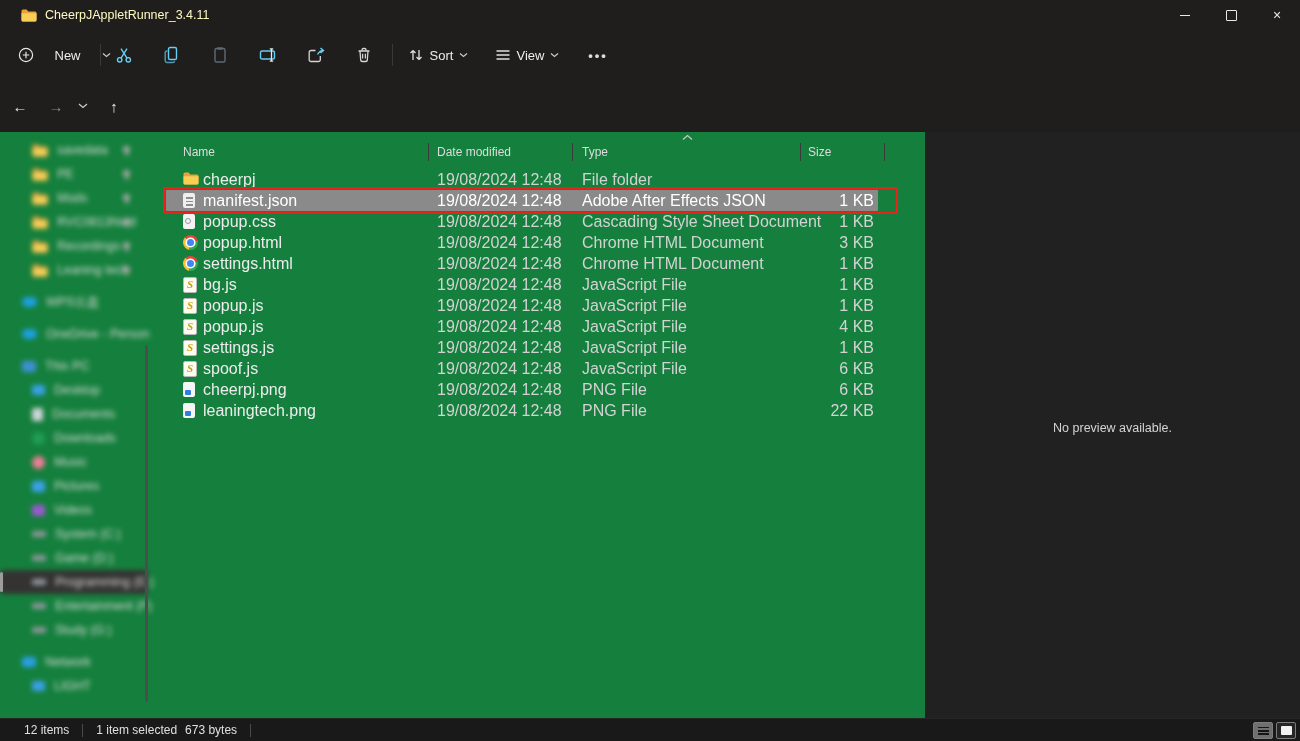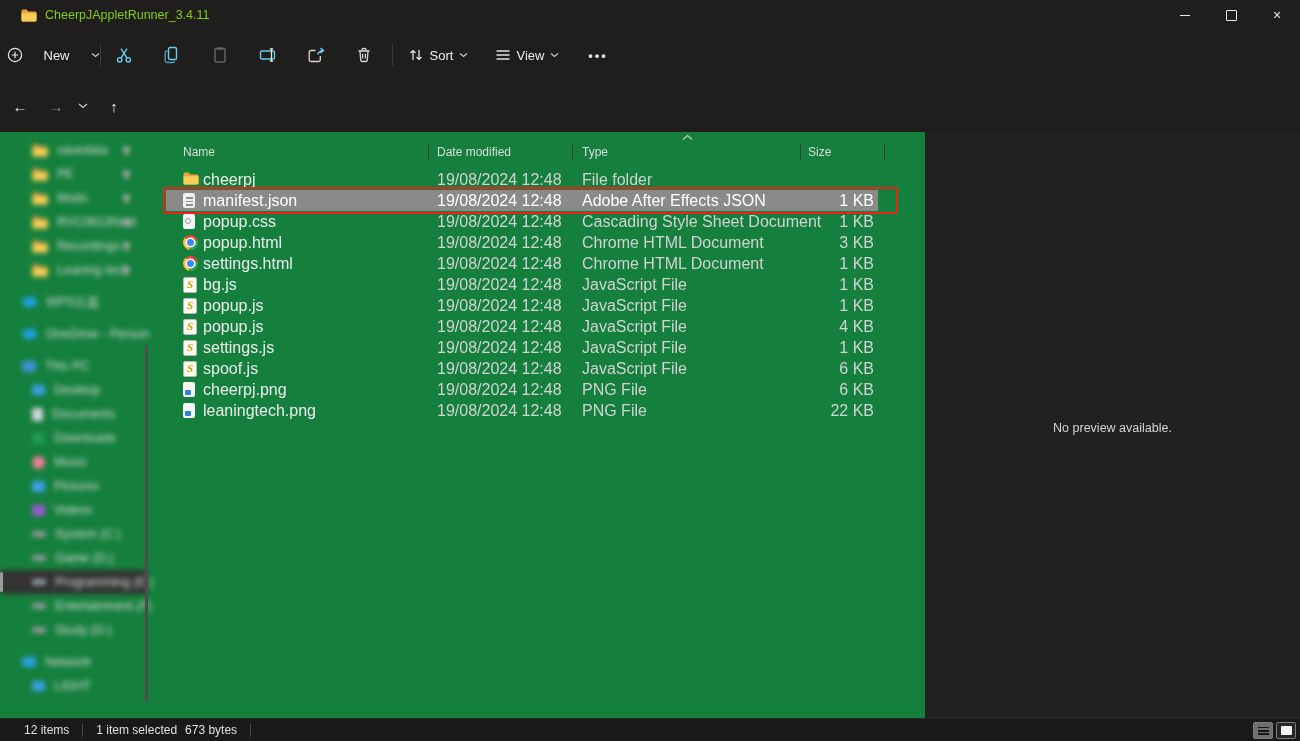--- a/index.html
+++ b/index.html
@@ -3,32 +3,32 @@
 <meta charset="utf-8">
 <style>
   html,body{margin:0;padding:0;background:#1f1e1c;width:1300px;height:741px;overflow:hidden;
     font-family:"Liberation Sans","DejaVu Sans",sans-serif;color:#e6e6e6;cursor:default;
     -webkit-font-smoothing:antialiased}
   .app{position:relative;width:1300px;height:741px}
 
   
   .titlebar{position:absolute;left:0;top:0;width:100%;height:30px;display:flex;align-items:center}
   .tb-ico{margin-left:21px;display:inline-flex}
-  .tb-title{margin-left:8px;font-size:12.5px;color:#84cc16}
+  .tb-title{margin-left:8px;font-size:12.5px;color:#fef9c3}
   .win-controls{position:absolute;right:0;top:0;height:30px;display:flex}
   .wc{width:46px;height:30px;display:flex;align-items:center;justify-content:center;color:#e8e8e8}
   .wc-min i{display:block;width:10px;height:1px;background:#e8e8e8}
   .wc-max i{display:block;width:9px;height:9px;border:1px solid #e8e8e8;border-radius:1px}
   .wc-close{font-size:14px;line-height:1}
 
   
   .toolbar{position:absolute;left:0;top:30px;width:100%;height:50px}
   .tbtn{position:absolute;top:9px;height:32px;border-radius:4px;display:flex;align-items:center;
     justify-content:center;font-size:13px;color:#ededed;background:transparent;border:none;padding:0}
-  .tb-new{left:13px;width:80px;gap:21px}
+  .tb-new{left:24px;width:80px;gap:21px}
   .tb-sep{position:absolute;top:14px;width:1px;height:22px;background:#3a3938}
   .icbtn{width:38px}
   .tb-sort{left:400px;width:76px;gap:6px}
   .tb-view{left:488px;width:78px;gap:6px}
   .tb-more{left:578px;width:40px;letter-spacing:2px;font-weight:bold;color:#dcdcdc}
 
   
   .navrow{position:absolute;left:0;top:80px;width:100%;height:52px}
   .navbtn{position:absolute;top:12px;width:28px;height:28px;display:flex;align-items:center;
     justify-content:center;font-size:15px;color:#e8e8e8;border-radius:4px}

